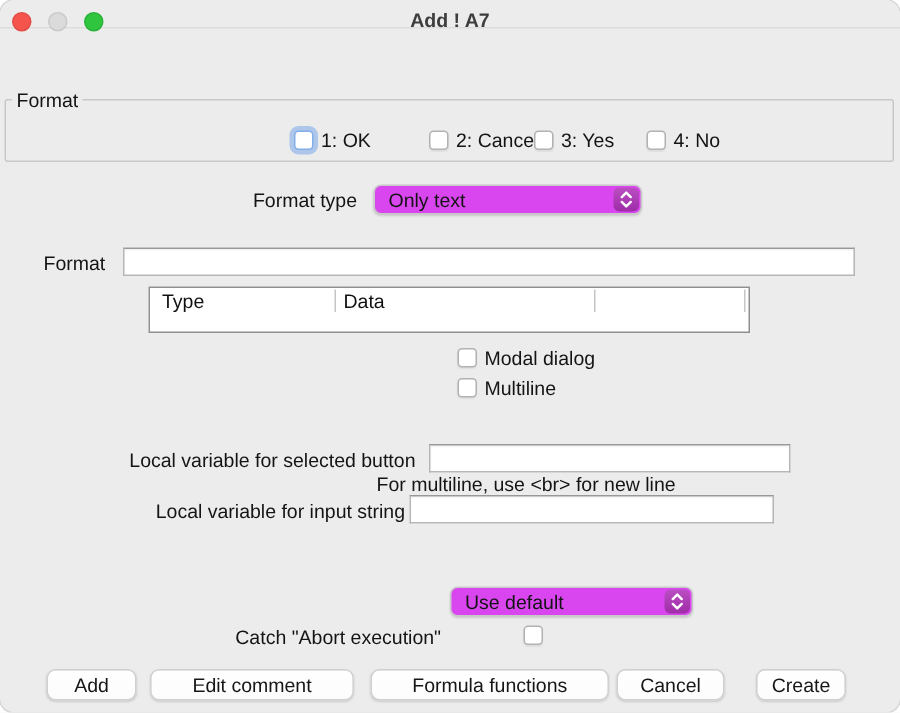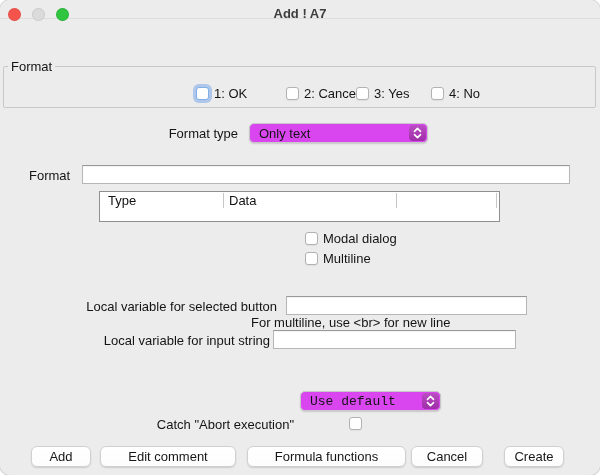--- a/index.html
+++ b/index.html
@@ -156,21 +156,21 @@
     <span>Multiline</span>
   </div>
   <div class="label" style="left:251px; top:279px;margin-top:36px;">For multiline, use &lt;br&gt; for new line</div>
 
   <div class="label r" style="left:57px; top:299px; width:220px;">Local variable for selected button</div>
   <input type="text" class="tfield" style="left: 286px; top: 296px; width: 241px;" value="">
 
   <div class="label r" style="left:57px; top:333px; width:213px;">Local variable for input string</div>
   <input type="text" class="tfield" style="left: 273px; top: 330px; width: 243px;" value="">
 
-  <div class="popup" style="left:300px; top:391px; width:141px;font-family:Liberation Mono, monospace;">
+  <div class="popup" style="left:300px; top:391px; width:162px;">
     <span>Use default</span>
     <span class="stepper">
       <svg width="9" height="12" viewBox="0 0 9 12">
         <path d="M1.5 4.4 L4.5 1.4 L7.5 4.4" stroke="#ffffff" stroke-width="1.6" fill="none" stroke-linecap="round" stroke-linejoin="round"></path>
         <path d="M1.5 7.6 L4.5 10.6 L7.5 7.6" stroke="#ffffff" stroke-width="1.6" fill="none" stroke-linecap="round" stroke-linejoin="round"></path>
       </svg>
     </span>
   </div>
 
   <div class="label r" style="left:134px; top:417px; width:160px;">Catch "Abort execution"</div>

